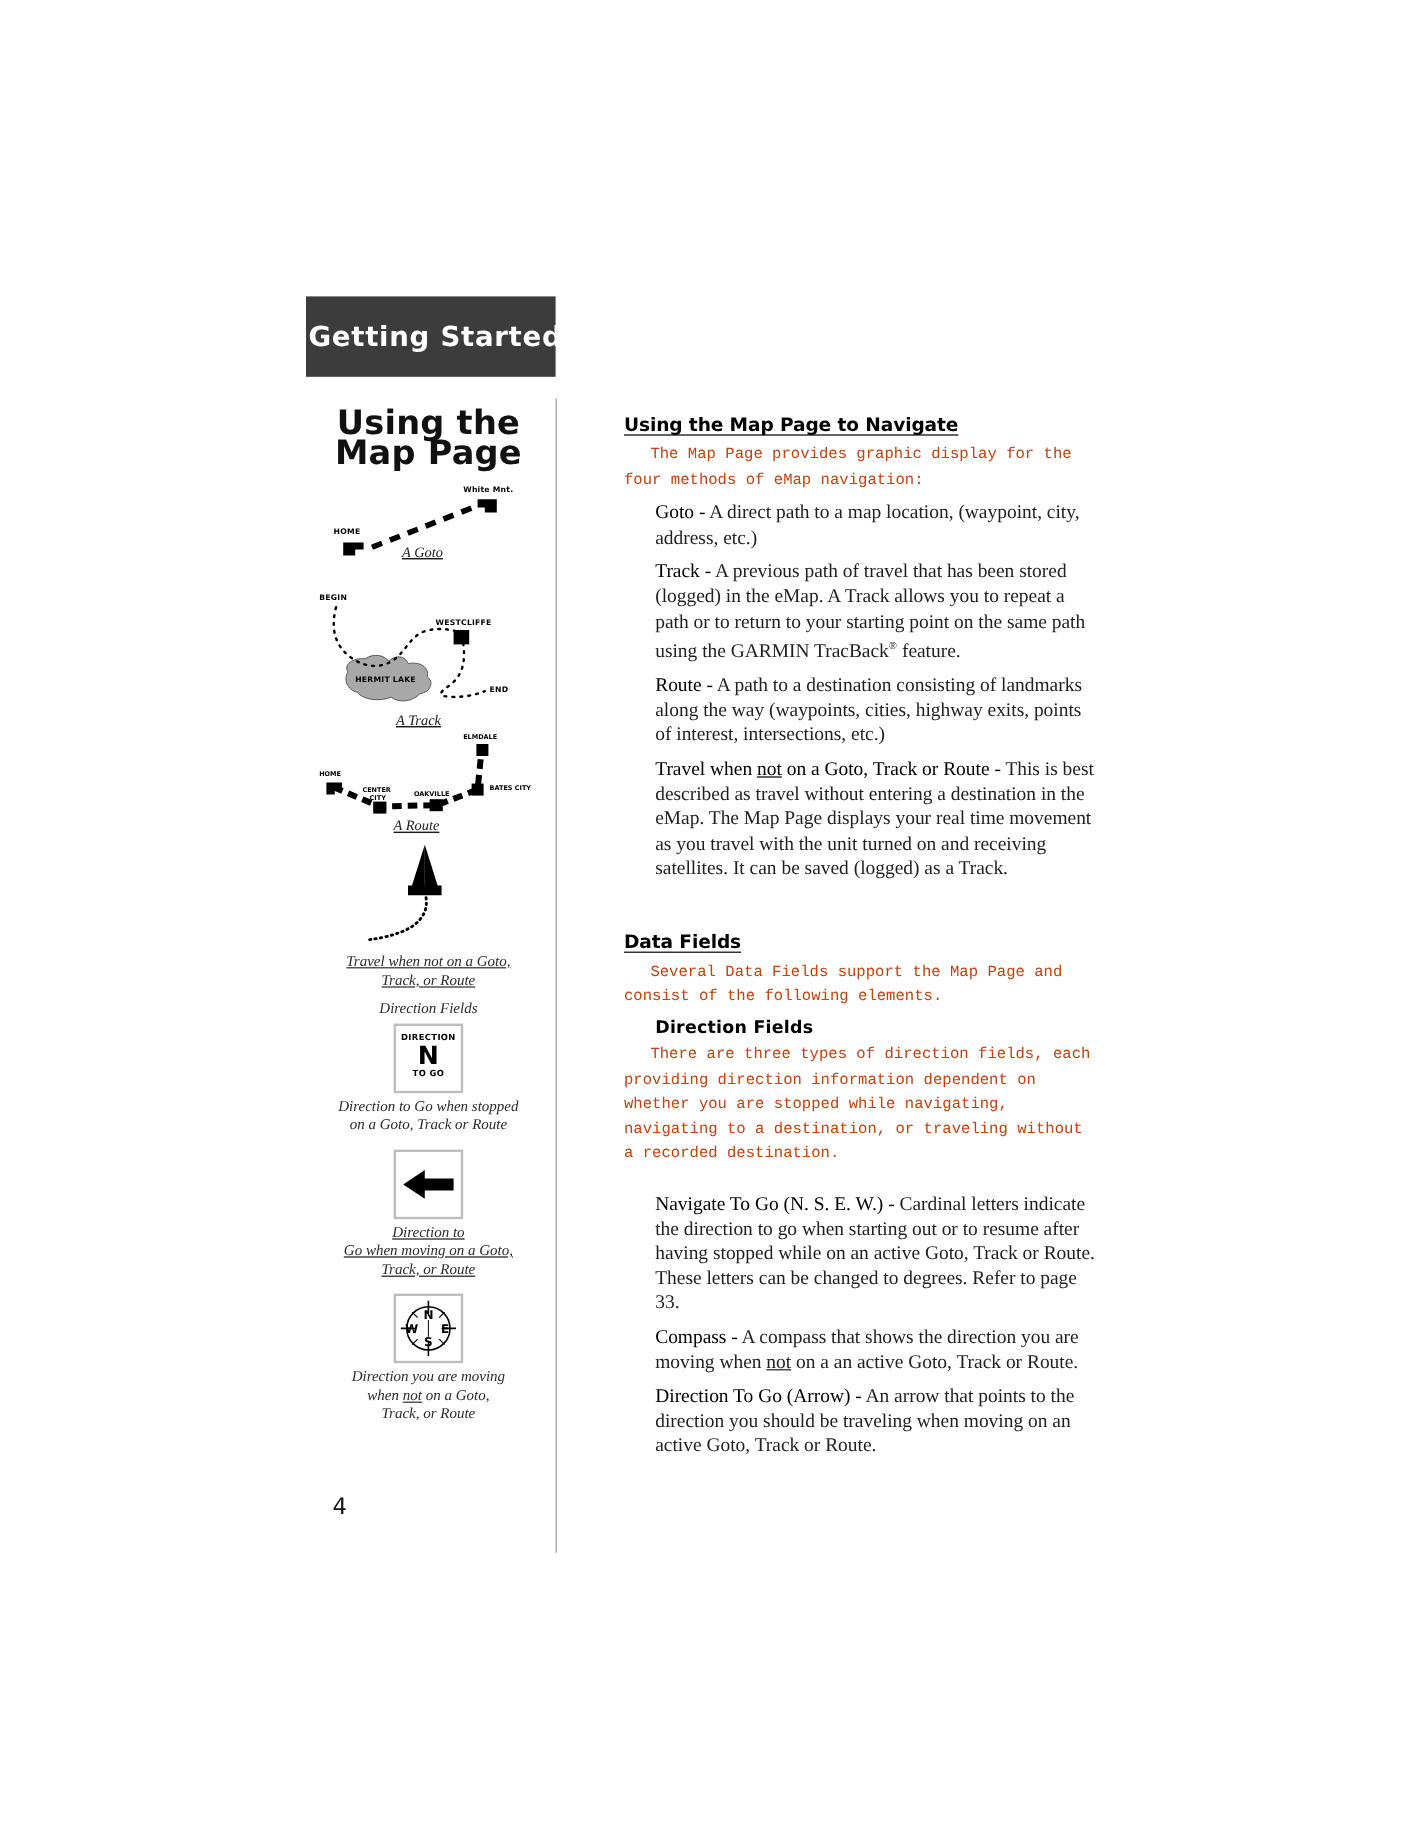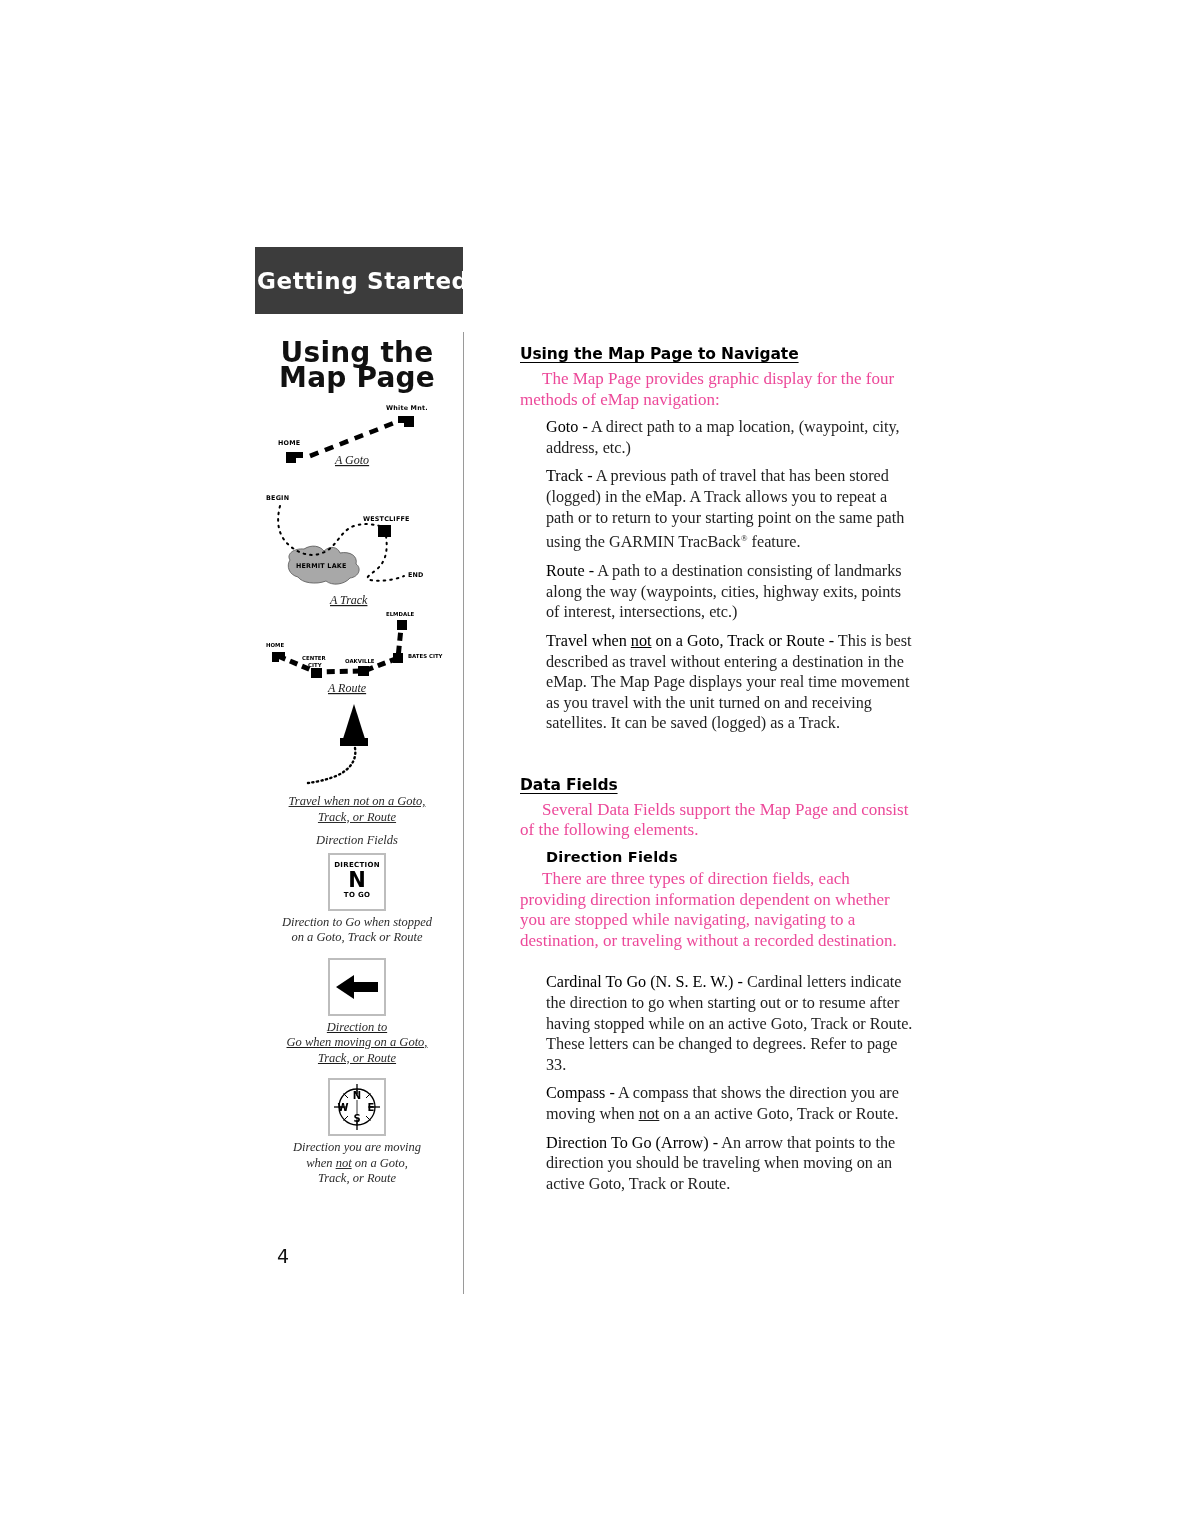--- a/index.html
+++ b/index.html
@@ -164,24 +164,24 @@
   }
   .h-sub {
     font-family: "DejaVu Sans", sans-serif;
     font-weight: bold;
     font-size: 14.5px;
     color: #000;
     margin: 8px 0 4px 26px;
     letter-spacing: 0.2px;
   }
   .body-p {
-    font-family: Liberation Serif, serif;
-    font-size: 17px;
+    font-family: Liberation Mono, monospace;
+    font-size: 13px;
     line-height: 20.6px;
-    color: #ec4899;
+    color: #c2410c;
     margin: 0 0 7px 0;
     text-indent: 22px;
   }
   .bullet-p {
     font-family: "Liberation Serif", serif;
     font-size: 16.2px;
     line-height: 20.6px;
     color: #1f1f1f;
     margin: 0 0 8px 26px;
     text-indent: 0;
@@ -381,21 +381,21 @@
 
     <p class="body-p">Several Data Fields support the Map Page and consist of the following elements.</p>
 
     <div class="h-sub">Direction Fields</div>
 
     <p class="body-p">There are three types of direction fields, each providing direction information dependent on whether you are stopped while navigating, navigating to a destination, or traveling without a recorded destination.</p>
 
     <div class="gap-md"></div>
 
     <p class="bullet-p">
-      <b>Cardinal To Go (N. S. E. W.) - </b><span>Cardinal letters indicate the direction to go when starting out or to resume after having stopped while on an active Goto, Track or Route. These letters can be changed to degrees. Refer to page 33.</span>
+      <b>Navigate To Go (N. S. E. W.) - </b><span>Cardinal letters indicate the direction to go when starting out or to resume after having stopped while on an active Goto, Track or Route. These letters can be changed to degrees. Refer to page 33.</span>
     </p>
 
     <p class="bullet-p">
       <b>Compass - </b><span>A compass that shows the direction you are moving when </span><u>not</u><span> on a an active Goto, Track or Route.</span>
     </p>
 
     <p class="bullet-p">
       <b>Direction To Go (Arrow) - </b><span>An arrow that points to the direction you should be traveling when moving on an active Goto, Track or Route.</span>
     </p>
 

